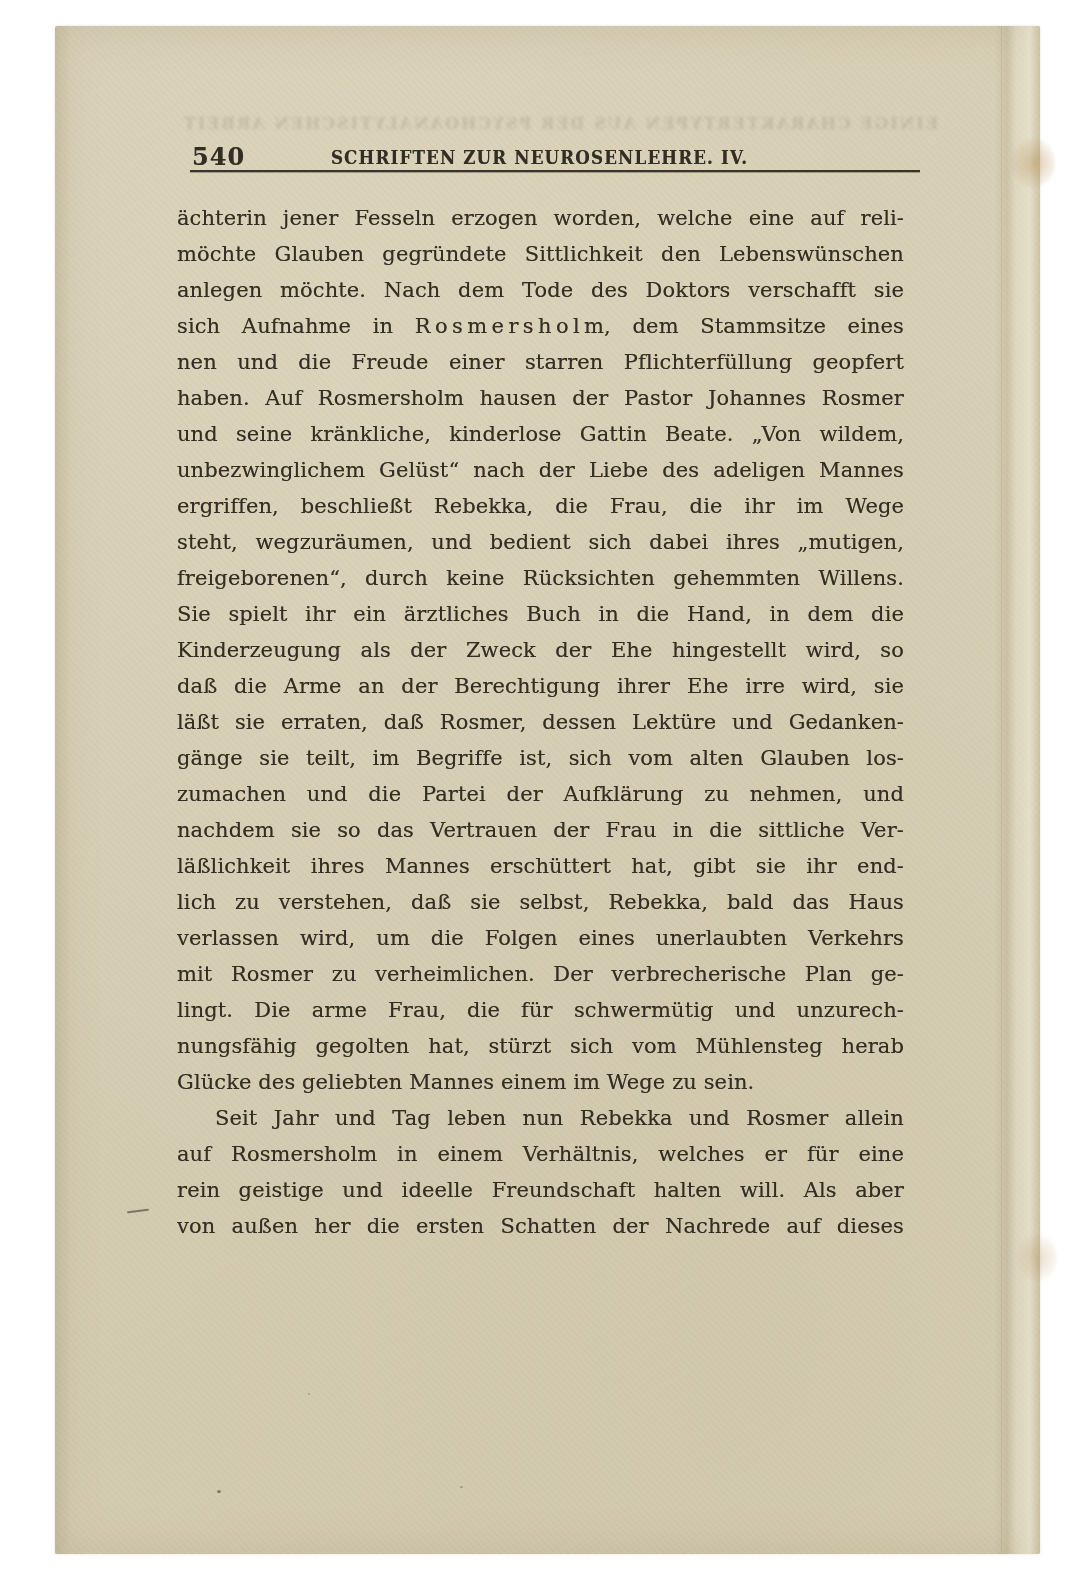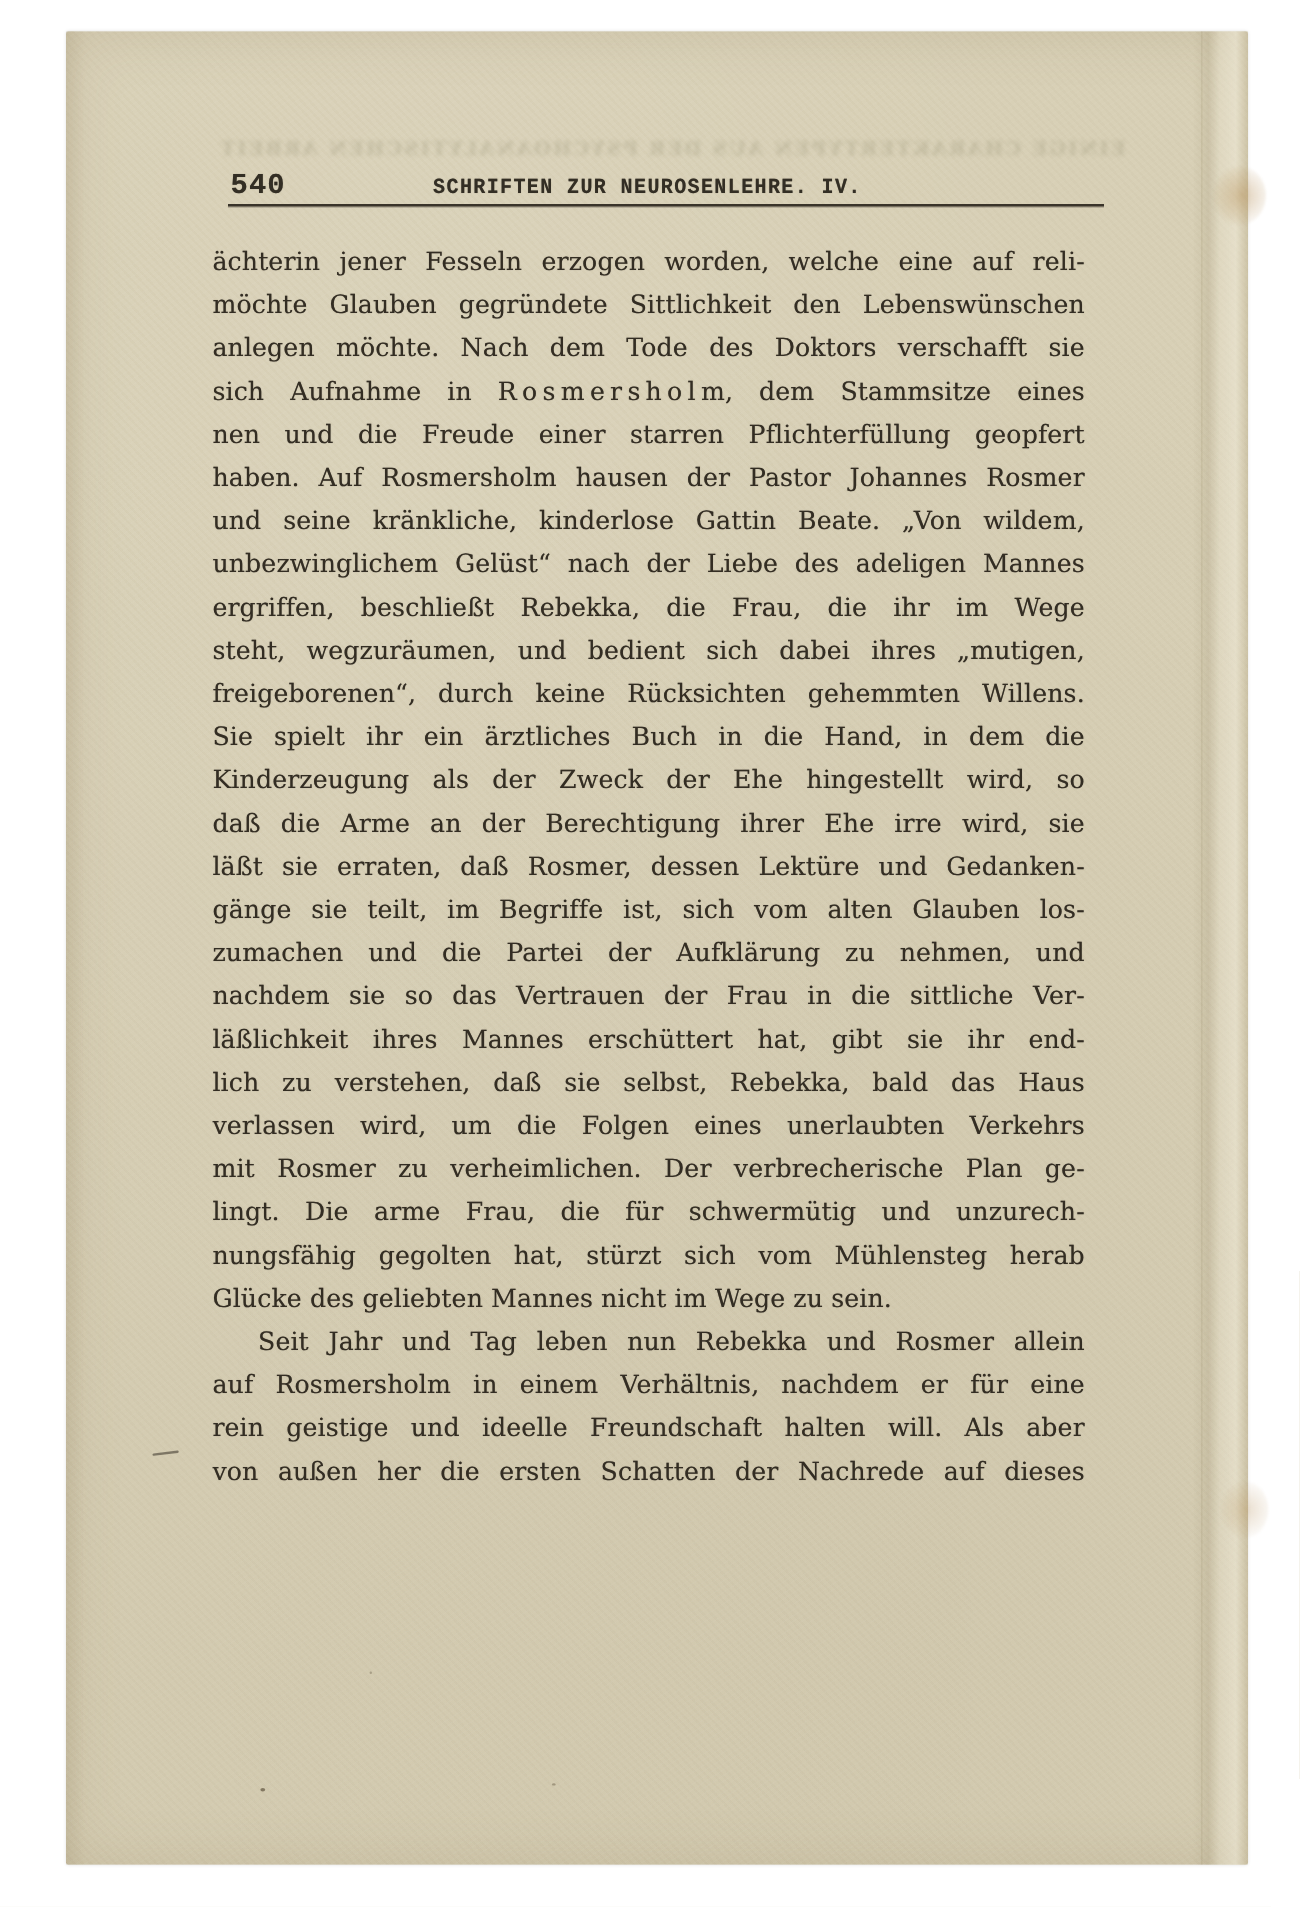--- a/index.html
+++ b/index.html
@@ -46,21 +46,21 @@
 
   
   .ghost {
     position:absolute; left:138px; top:88px; width:745px; height:28px;
     transform:scaleX(-1); filter:blur(1.7px); opacity:0.30;
     color:#8f8a6c; font-size:16px; font-weight:bold; letter-spacing:2px;
     text-align:center; white-space:nowrap; pointer-events:none;
   }
 
   
-  .header-row { position:absolute; left:135px; top:112px; width:727px; height:38px;font-family:Liberation Mono, monospace; }
+  .header-row { position:absolute; left:135px; top:112px; width:727px; height:38px; }
   .pagenum {
     position:absolute; left:2px; top:4px;
     font-size:24px; font-weight:bold; letter-spacing:1px; color:#332e24;
     text-shadow:0 0 0.6px rgba(45,40,30,0.6);
   }
   .runhead {
     position:absolute; left:0; right:0; top:9px; text-align:center;
     transform:translateX(-14px) scaleX(0.93);
     font-size:18px; font-weight:bold; letter-spacing:1.2px; color:#332e24;
     text-shadow:0 0 0.6px rgba(45,40,30,0.6); white-space:nowrap;
@@ -135,23 +135,23 @@
       <div class="bt-line">läßt sie erraten, daß Rosmer, dessen Lektüre und Gedanken-</div>
       <div class="bt-line">gänge sie teilt, im Begriffe ist, sich vom alten Glauben los-</div>
       <div class="bt-line">zumachen und die Partei der Aufklärung zu nehmen, und</div>
       <div class="bt-line">nachdem sie so das Vertrauen der Frau in die sittliche Ver-</div>
       <div class="bt-line">läßlichkeit ihres Mannes erschüttert hat, gibt sie ihr end-</div>
       <div class="bt-line">lich zu verstehen, daß sie selbst, Rebekka, bald das Haus</div>
       <div class="bt-line">verlassen wird, um die Folgen eines unerlaubten Verkehrs</div>
       <div class="bt-line">mit Rosmer zu verheimlichen. Der verbrecherische Plan ge-</div>
       <div class="bt-line">lingt. Die arme Frau, die für schwermütig und unzurech-</div>
       <div class="bt-line">nungsfähig gegolten hat, stürzt sich vom Mühlensteg herab</div>
-      <div class="bt-line pend">Glücke des geliebten Mannes nicht im Wege zu sein.</div>
+      <div class="bt-line pend">Glücke des geliebten Mannes einem im Wege zu sein.</div>
       <div class="bt-line indent">Seit Jahr und Tag leben nun Rebekka und Rosmer allein</div>
-      <div class="bt-line">auf Rosmersholm in einem Verhältnis, nachdem er für eine</div>
+      <div class="bt-line">auf Rosmersholm in einem Verhältnis, welches er für eine</div>
       <div class="bt-line">rein geistige und ideelle Freundschaft halten will. Als aber</div>
       <div class="bt-line">von außen her die ersten Schatten der Nachrede auf dieses</div>
     </div>
 
     <div class="stain stain-top-right"></div>
     <div class="stain stain-bottom-right"></div>
     <div class="pencil-dash"></div>
     <div class="speck speck-1"></div>
     <div class="speck speck-2"></div>
     <div class="speck speck-3"></div>

